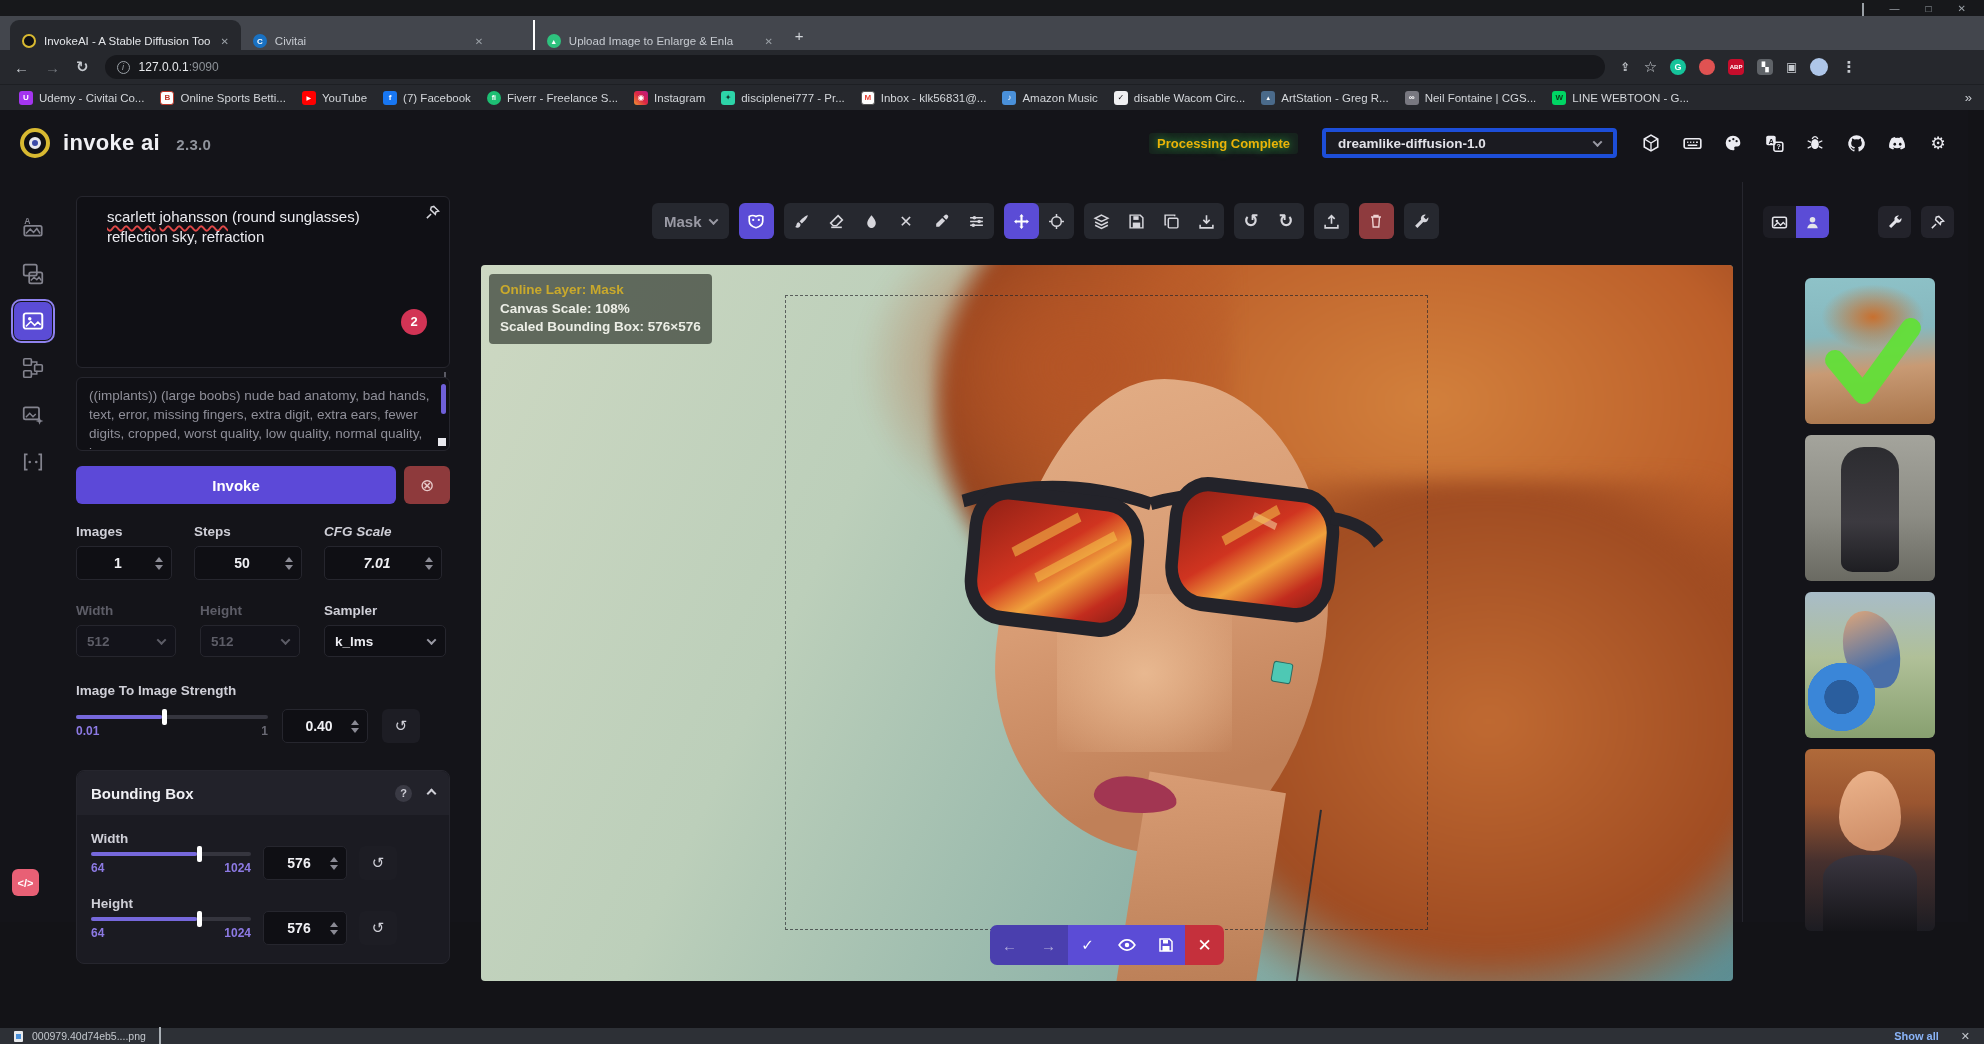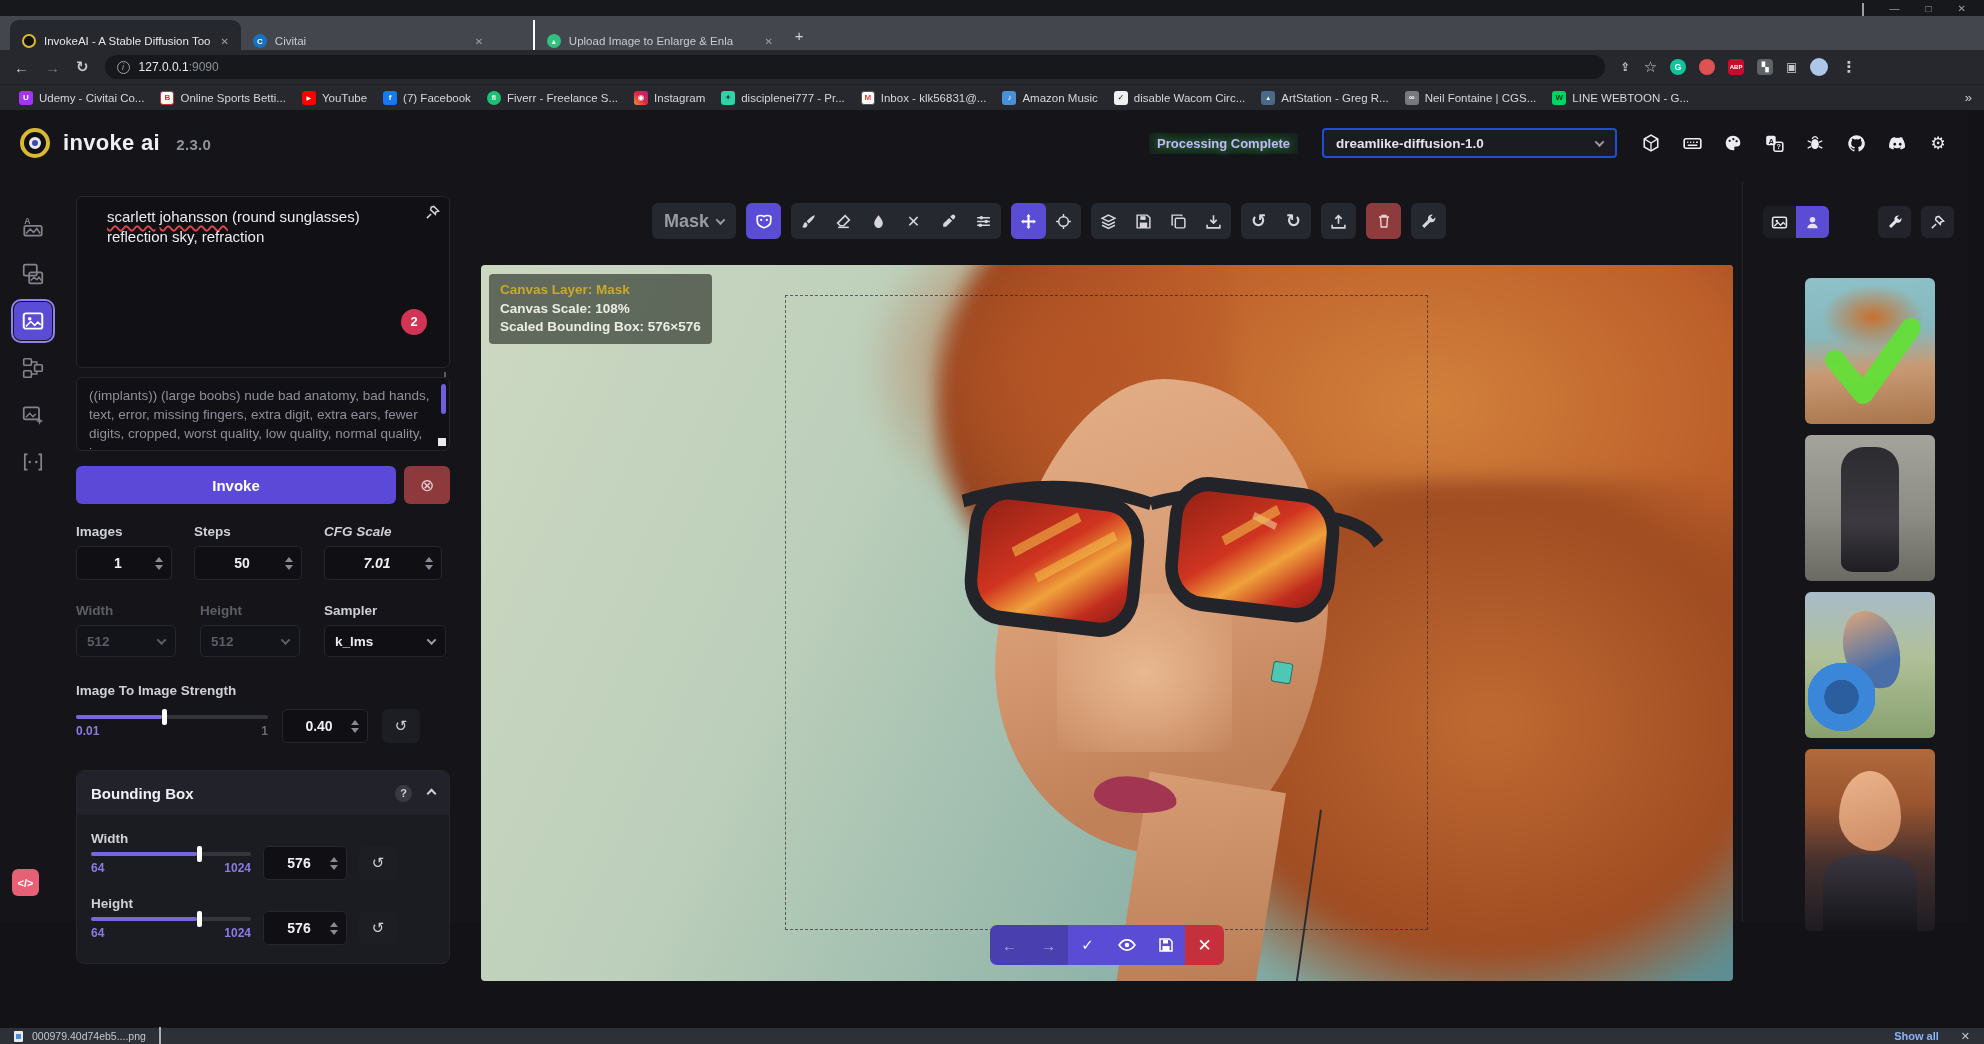--- a/index.html
+++ b/index.html
@@ -31,22 +31,22 @@
   .bm-overflow { margin-left:auto; color:#c6cacf; font-size:13px; }
 
   
   .app { position:absolute; top:110px; left:0; right:16px; height:812px; background:#141419; }
   .app-header { position:absolute; top:0; left:0; right:0; height:66px; display:flex; align-items:center; padding:0 20px; }
   .logo-ring { width:30px; height:30px; border-radius:50%; border:4px solid #d8b931; display:grid; place-items:center; background:#101014; }
   .logo-dot { width:12px; height:12px; border-radius:50%; background:#3c4aa8; border:3px solid #e8e8ee; }
   .brand { margin-left:13px; font-size:22px; font-weight:bold; color:#f0f0f4; letter-spacing:.3px; }
   .brand .ver { font-size:15px; font-weight:bold; color:#8f939c; margin-left:10px; }
   .hdr-right { margin-left:auto; display:flex; align-items:center; gap:24px; }
-  .status { font-size:13px; font-weight:bold; color:#c4b5fd; text-shadow:0 0 8px rgba(63,221,85,.8); background:rgba(63,221,85,.08); padding:3px 8px; border-radius:3px; }
-  .model-select { width:295px; height:30px; background:#1b1b21; border:2px solid #1d4ed8; border-radius:4px; display:flex; align-items:center; padding:0 12px; font-size:13.5px; font-weight:bold; color:#e2e2e8; }
+  .status { font-size:13px; font-weight:bold; color:#eab308; text-shadow:0 0 8px rgba(63,221,85,.8); background:rgba(63,221,85,.08); padding:3px 8px; border-radius:3px; }
+  .model-select { width:295px; height:30px; background:#1b1b21; border:4px solid #1d4ed8; border-radius:4px; display:flex; align-items:center; padding:0 12px; font-size:13.5px; font-weight:bold; color:#e2e2e8; }
   .model-select .chev-d { margin-left:auto; color:#9a9aa4; }
   .hdr-icons { display:flex; align-items:center; gap:21px; color:#ececf2; }
   .hico { width:20px; height:20px; display:grid; place-items:center; font-size:17px; }
 
   .chev-d { width:7px; height:7px; border-right:2px solid currentColor; border-bottom:2px solid currentColor; transform:rotate(45deg) translate(-1px,-1px); }
   .chev-u { width:7px; height:7px; border-right:2px solid currentColor; border-bottom:2px solid currentColor; transform:rotate(-135deg); }
 
   
   .rail { position:absolute; left:14px; top:98px; display:flex; flex-direction:column; gap:9px; }
   .rail-btn { width:38px; height:38px; border-radius:7px; display:grid; place-items:center; color:#83838e; background:transparent; }
@@ -100,21 +100,21 @@
   .bbox-body { padding:16px 14px 18px; }
   .bbox-row { display:flex; align-items:center; gap:12px; margin-top:0; }
   .bbox-slider-col { width:160px; }
   .bbox-lab { margin-top:10px; }
   .bbox-lab:first-child { margin-top:0; }
 
   .console-btn { position:absolute; left:12px; bottom:26px; width:27px; height:27px; border-radius:6px; background:#e86075; color:#fff; font-size:11px; font-weight:bold; display:grid; place-items:center; }
 
   
   .canvas-toolbar { position:absolute; left:652px; top:93px; display:flex; align-items:center; gap:10px; }
-  .tb-select { height:36px; background:#26282f; border-radius:6px; display:flex; align-items:center; gap:8px; padding:12px 12px; font-size:18px; font-weight:bold; color:#9a9aa4; }
+  .tb-select { height:36px; background:#26282f; border-radius:6px; display:flex; align-items:center; gap:8px; padding:12px 12px; font-size:15px; font-weight:bold; color:#9a9aa4; }
   .tb-group { display:flex; background:#26282f; border-radius:6px; }
   .tb-btn { width:35px; height:36px; display:grid; place-items:center; color:#d6d6dc; border-radius:6px; font-size:16px; }
   .tb-btn.active { background:#5b4cd6; color:#fff; }
   .tb-btn.danger { background:#8e3b3e; color:#eed2d2; }
 
   .canvas-wrap { position:absolute; left:481px; top:155px; width:1252px; height:716px; border-radius:4px; overflow:hidden; background:#202025; }
   .art { position:absolute; inset:0; background:linear-gradient(115deg,#cdd8c2 0%,#bccfba 30%,#8db2a8 62%,#5d8e93 100%); }
   .art > div { position:absolute; }
   .hair1 { left:36%; top:-12%; width:72%; height:78%; background:radial-gradient(ellipse at 55% 40%, #d2803c 0%, #bc5f2a 45%, #93421e 68%, rgba(147,66,30,0) 72%); filter:blur(6px); }
   .hair2 { left:58%; top:30%; width:50%; height:75%; background:radial-gradient(ellipse at 45% 45%, #c06a32 0%, #a04c22 55%, rgba(120,50,20,0) 75%); filter:blur(10px); }
@@ -691,21 +691,21 @@
           <path d="M228 58 L272 36" stroke="#f6c44a" stroke-width="7" opacity=".55"></path>
           <path d="M314 42 Q342 46 352 60" stroke="#23232a" stroke-width="9" fill="none"></path>
         </svg>
       </div>
       <div class="lips"></div>
         <div class="earring"></div>
         <div class="wire"></div>
     </div>
     <div class="bbox-dash"></div>
     <div class="canvas-overlay">
-      <div class="ov1">Canvas Layer: Mask</div>
+      <div class="ov1">Online Layer: Mask</div>
       <div class="ov2">Canvas Scale: 108%</div>
       <div class="ov2">Scaled Bounding Box: 576×576</div>
     </div>
     <div class="staging">
       <span class="stg-btn stg-prev">←</span>
       <span class="stg-btn stg-next">→</span>
       <span class="stg-btn stg-main">✓</span>
       <span class="stg-btn stg-main">
           <svg width="18" height="18" viewBox="0 0 16 16">
             <path d="M1 8s3-4.5 7-4.5S15 8 15 8s-3 4.5-7 4.5S1 8 1 8z" fill="none" stroke="currentColor" stroke-width="1.5"></path>

